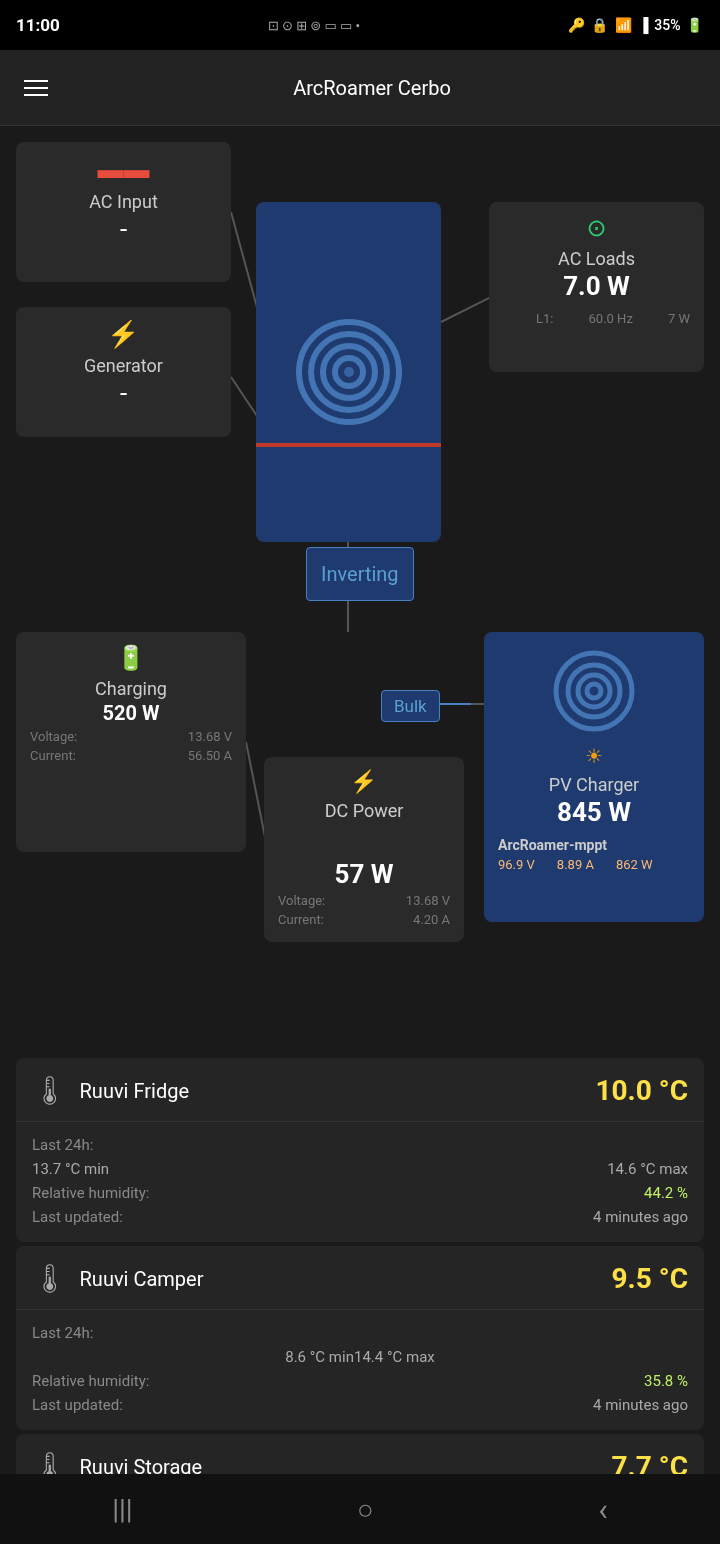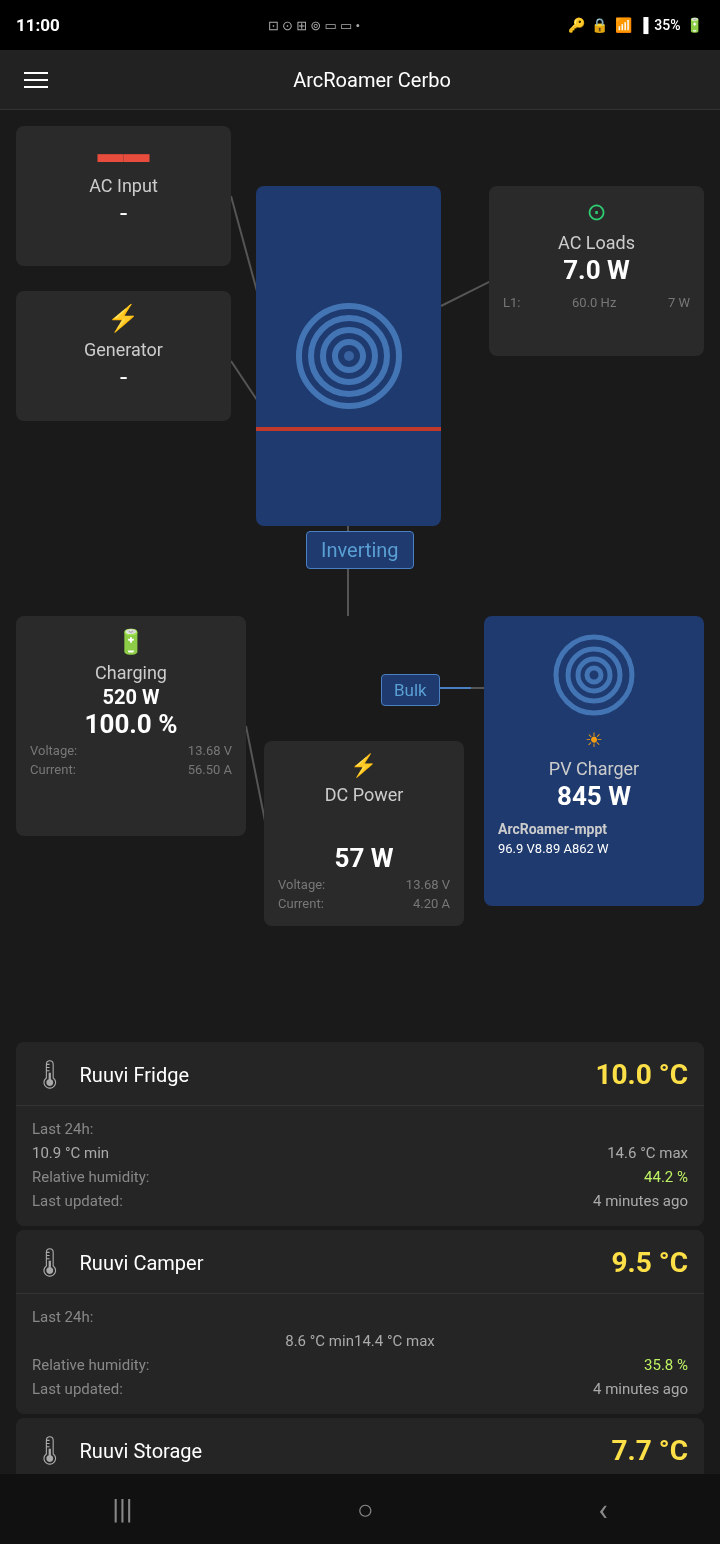--- a/index.html
+++ b/index.html
@@ -24,21 +24,21 @@
       padding: 0 16px;
       font-size: 15px;
       font-weight: 500;
     }
     .status-bar-icons { display: flex; align-items: center; gap: 4px; font-size: 13px; }
     .status-bar-right { display: flex; align-items: center; gap: 6px; font-size: 14px; }
 
     
     .top-nav {
       background: #222;
-      height: 60px;
+      height: 76px;
       display: flex;
       align-items: center;
       justify-content: center;
       position: relative;
       border-bottom: 1px solid #333;
       padding-left: 24px;
     }
     .hamburger-btn {
       position: absolute;
       left: 16px;
@@ -111,21 +111,21 @@
       overflow: hidden;
     }
     
     .inverting-badge {
       position: absolute;
       top: 405px;
       left: 290px;
       background: #1e3a6e;
       border: 1px solid #4a7fc1;
       border-radius: 4px;
-      padding: 6px 14px;
+      padding: 14px 14px;
       color: #5a9fd4;
       font-size: 20px;
     }
     
     .bulk-badge {
       position: absolute;
       top: 548px;
       left: 365px;
       background: #1e3a6e;
       border: 1px solid #4a7fc1;
@@ -327,37 +327,36 @@
 
         <div style="position:absolute; bottom:95px; left:0; right:0; height:4px; background:#c0392b;"></div>
       </div>
 
       <div class="stat-card" style="position:absolute; top:60px; right:0; width:215px; min-height:170px;">
         <div style="text-align:center;">
           <div style="color:#2ecc71; font-size:24px;">⊙</div>
           <div class="card-title">AC Loads</div>
           <div class="card-value" style="font-size:26px; font-weight:bold;">7.0 W</div>
         </div>
-        <div class="card-detail-row" style="margin-top:10px;">
+        <div class="card-detail-row" style="margin-top:10px;margin-left:33px;">
           <span>L1:</span>
           <span>60.0 Hz</span>
           <span>7 W</span>
         </div>
       </div>
 
       <div class="inverting-badge">
         <span>Inverting</span>
       </div>
 
       <div class="stat-card" style="position:absolute; top:490px; left:0; width:230px; min-height:220px;">
         <div style="text-align:center;">
           <div style="color:#4a9fd4; font-size:24px;">🔋</div>
           <div class="card-title">Charging</div>
           <div class="card-value" style="font-size:20px; font-weight:bold;">520 W</div>
-          <div style="font-size:26px; font-weight:bold; color:#fff;">100.0 %</div>
         </div>
         <div class="card-detail-row">
           <span>Voltage:</span>
           <span>13.68 V</span>
         </div>
         <div class="card-detail-row">
           <span>Current:</span>
           <span>56.50 A</span>
         </div>
       </div>
@@ -391,21 +390,21 @@
             <path d="M55,45 m-16,0 a16,16 0 1,1 32,0 a16,16 0 1,1 -32,0"></path>
             <path d="M55,45 m-7,0 a7,7 0 1,1 14,0 a7,7 0 1,1 -14,0"></path>
           </g>
         </svg>
         <div style="text-align:center;">
           <div style="color:#f39c12; font-size:20px;">☀</div>
           <div class="card-title">PV Charger</div>
           <div class="card-value" style="font-size:26px; font-weight:bold;">845 W</div>
         </div>
         <div style="font-size:14px; font-weight:bold; color:#ccc; margin-top:10px;">ArcRoamer-mppt</div>
-        <div style="font-size:13px; color:#ffffff; margin-top:4px; display:flex; gap:0; flex-wrap:wrap;">
+        <div style="font-size:13px; color:#fdba74; margin-top:4px; display:flex; gap:22px; flex-wrap:wrap;">
           <span>96.9 V</span>
           <span>8.89 A</span>
           <span>862 W</span>
         </div>
       </div>
 
       <div style="height: 820px;"></div>
     </div>
   </div>
 
@@ -418,21 +417,21 @@
           <span class="sensor-name">Ruuvi Fridge</span>
         </div>
         <span class="sensor-temp">10.0 °C</span>
       </div>
       <hr class="sensor-divider">
       <div class="sensor-details">
         <div class="sensor-detail-row">
           <span>Last 24h:</span>
         </div>
         <div class="sensor-detail-row" style="justify-content:space-between; grid-column:1/-1;">
-          <span style="color:#aaa;">10.9 °C min</span>
+          <span style="color:#aaa;">13.7 °C min</span>
           <span style="color:#aaa;">14.6 °C max</span>
         </div>
         <div class="sensor-detail-row" style="grid-column:1/-1; justify-content:space-between;">
           <span>Relative humidity:</span>
           <span class="sensor-detail-val">44.2 %</span>
         </div>
         <div class="sensor-detail-row full" style="grid-column:1/-1; justify-content:space-between;">
           <span>Last updated:</span>
           <span class="sensor-last-updated">4 minutes ago</span>
         </div>

